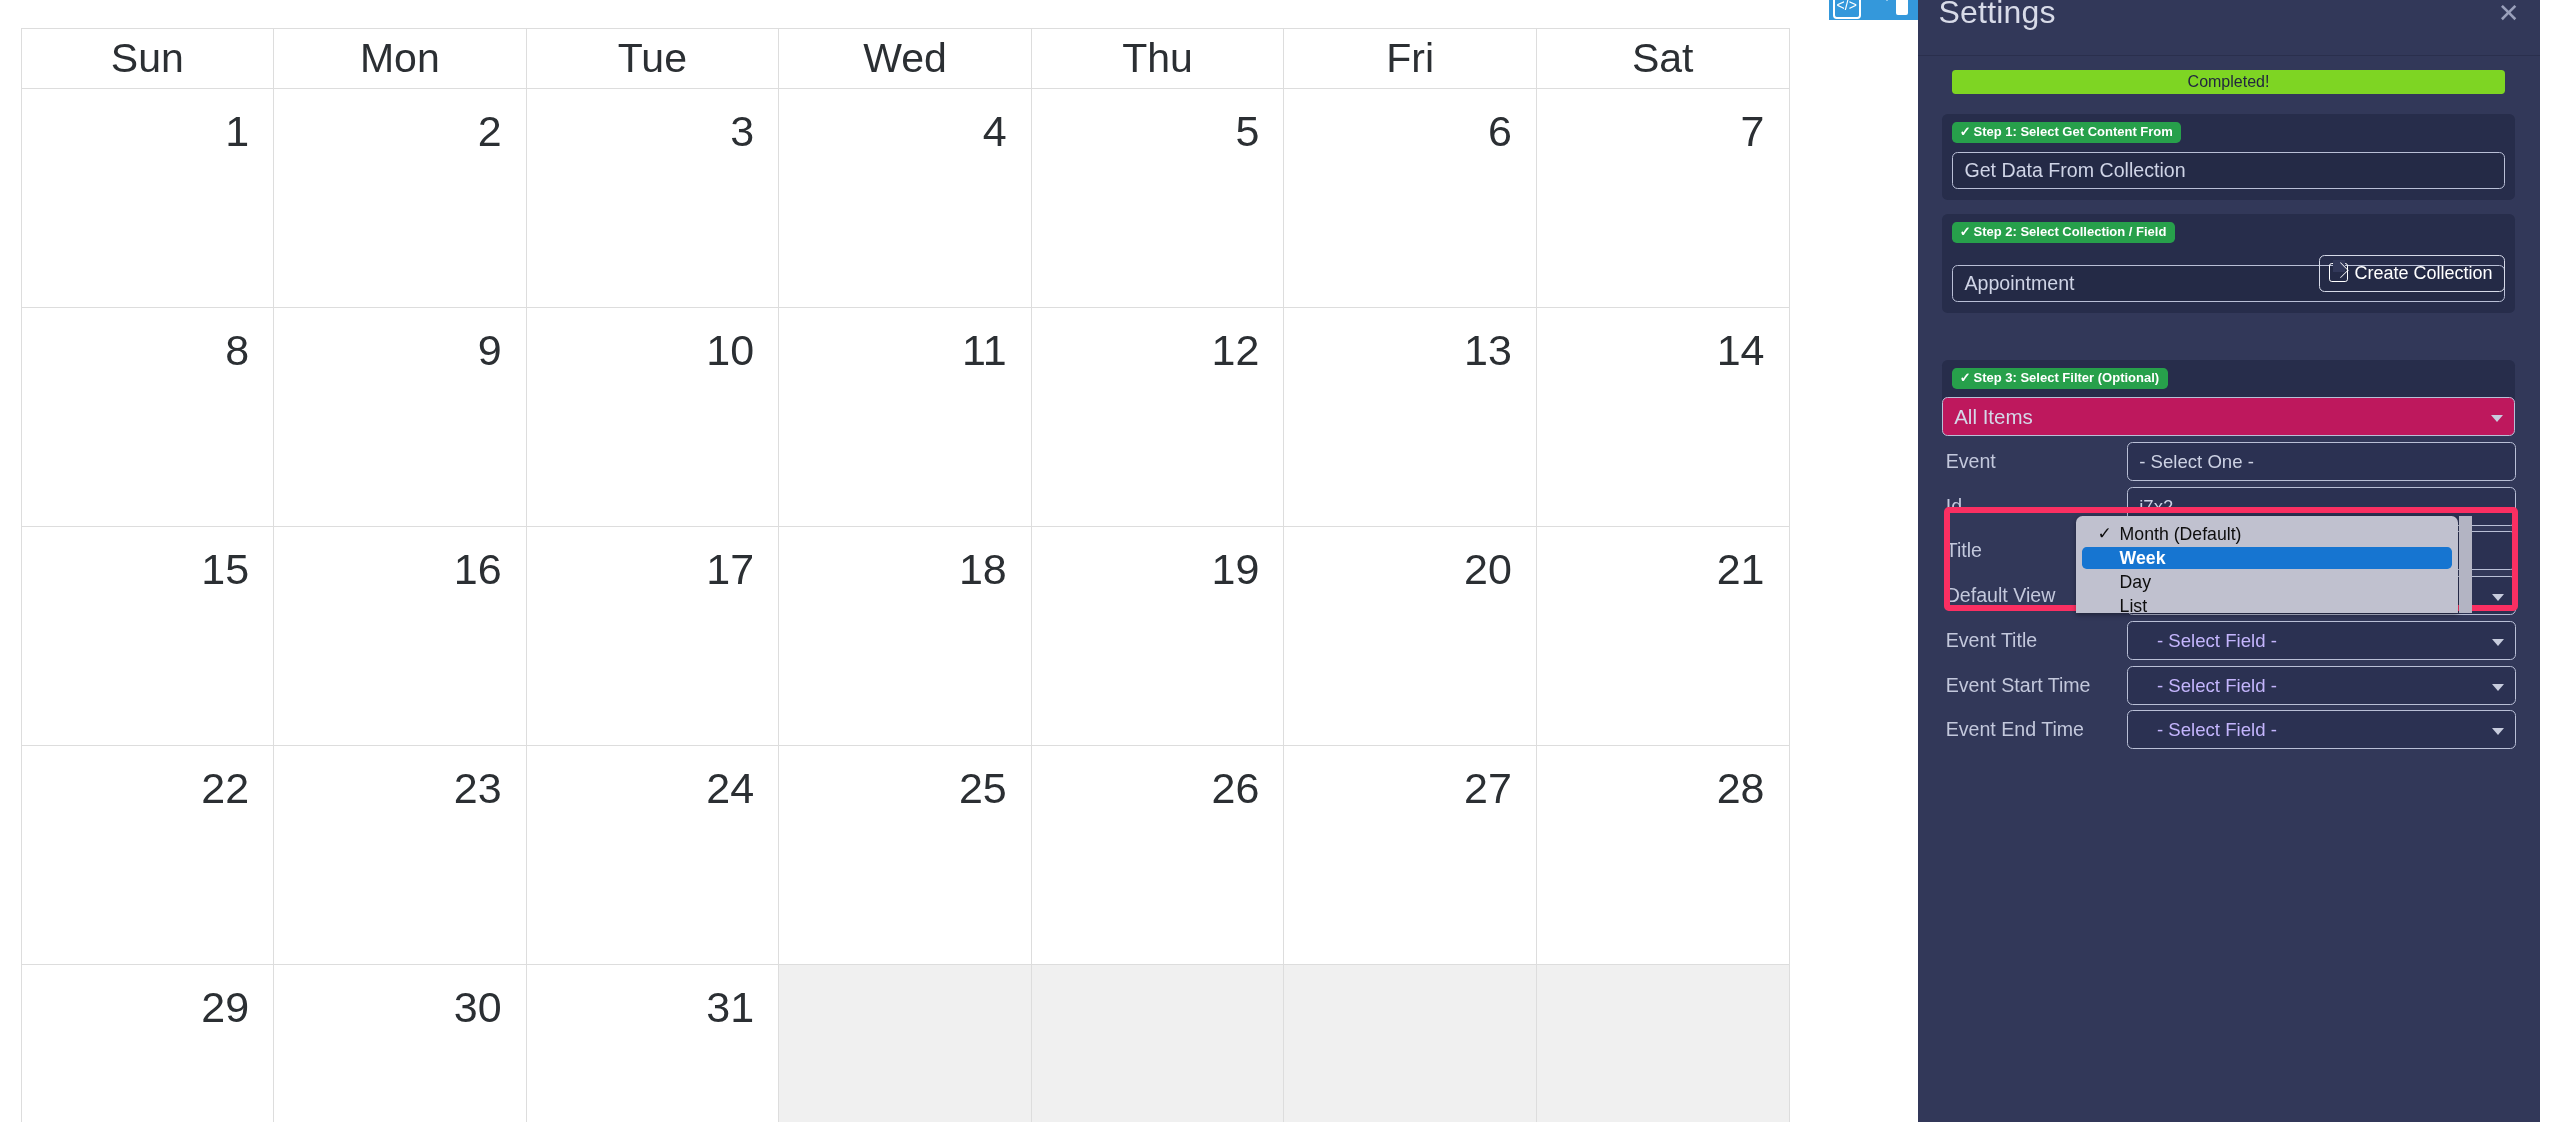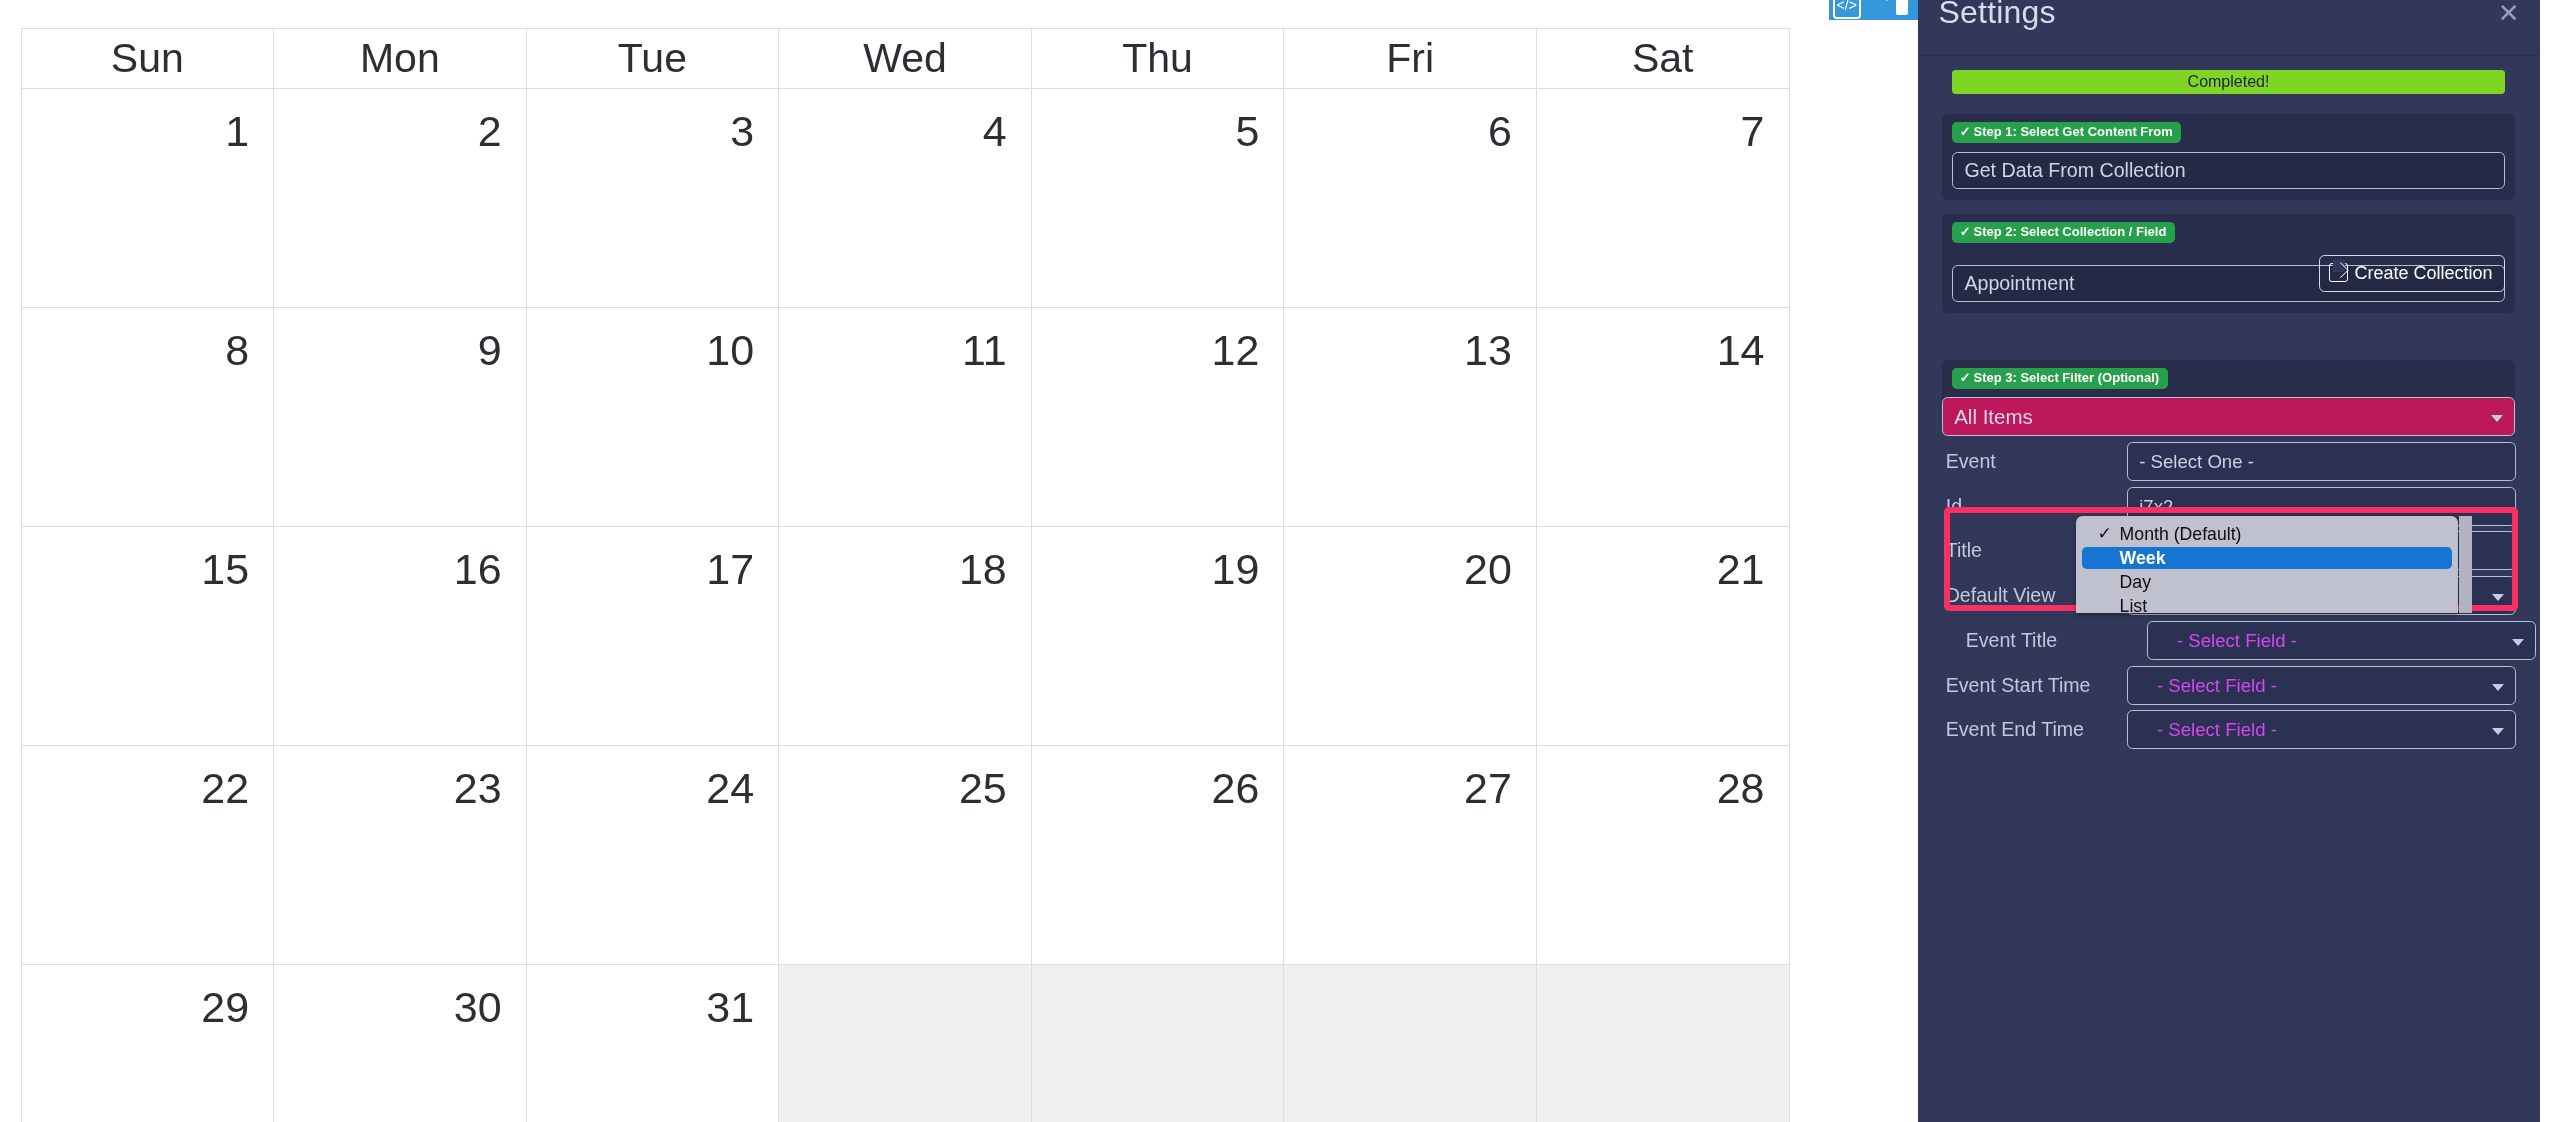--- a/index.html
+++ b/index.html
@@ -270,21 +270,21 @@
     border: 0.9px solid #b9bfd6;
     border-radius: 5.6px;
     color: #ccd1e3;
     font-size: 18.6px;
     line-height: 37px;
     padding: 0 11.2px;
     overflow: hidden;
     white-space: nowrap;
     cursor: pointer;
   }
-  .form-row .fctl.placeholder { color: #d946ef; padding-left: 29px; }
+  .form-row .fctl.placeholder { color: #c4b5fd; padding-left: 29px; }
   .form-row .fctl .arrow {
     position: absolute;
     right: 11.2px; top: 17px;
     width: 0; height: 0;
     border-left: 6.5px solid transparent;
     border-right: 6.5px solid transparent;
     border-top: 7.5px solid #c7ccdd;
   }
 
   
@@ -545,21 +545,21 @@
     </div>
 
     <div class="form-row" style="top:520px;">
       <span class="flabel">Default View</span>
       <span class="fctl">
         <span>Month (Default)</span>
         <span class="arrow"></span>
       </span>
     </div>
 
-    <div class="form-row" style="top:565px;margin-left:20px;">
+    <div class="form-row" style="top:565px;">
       <span class="flabel">Event Title</span>
       <span class="fctl placeholder">
         <span>- Select Field -</span>
         <span class="arrow"></span>
       </span>
     </div>
 
     <div class="form-row" style="top:610px;">
       <span class="flabel">Event Start Time</span>
       <span class="fctl placeholder">

